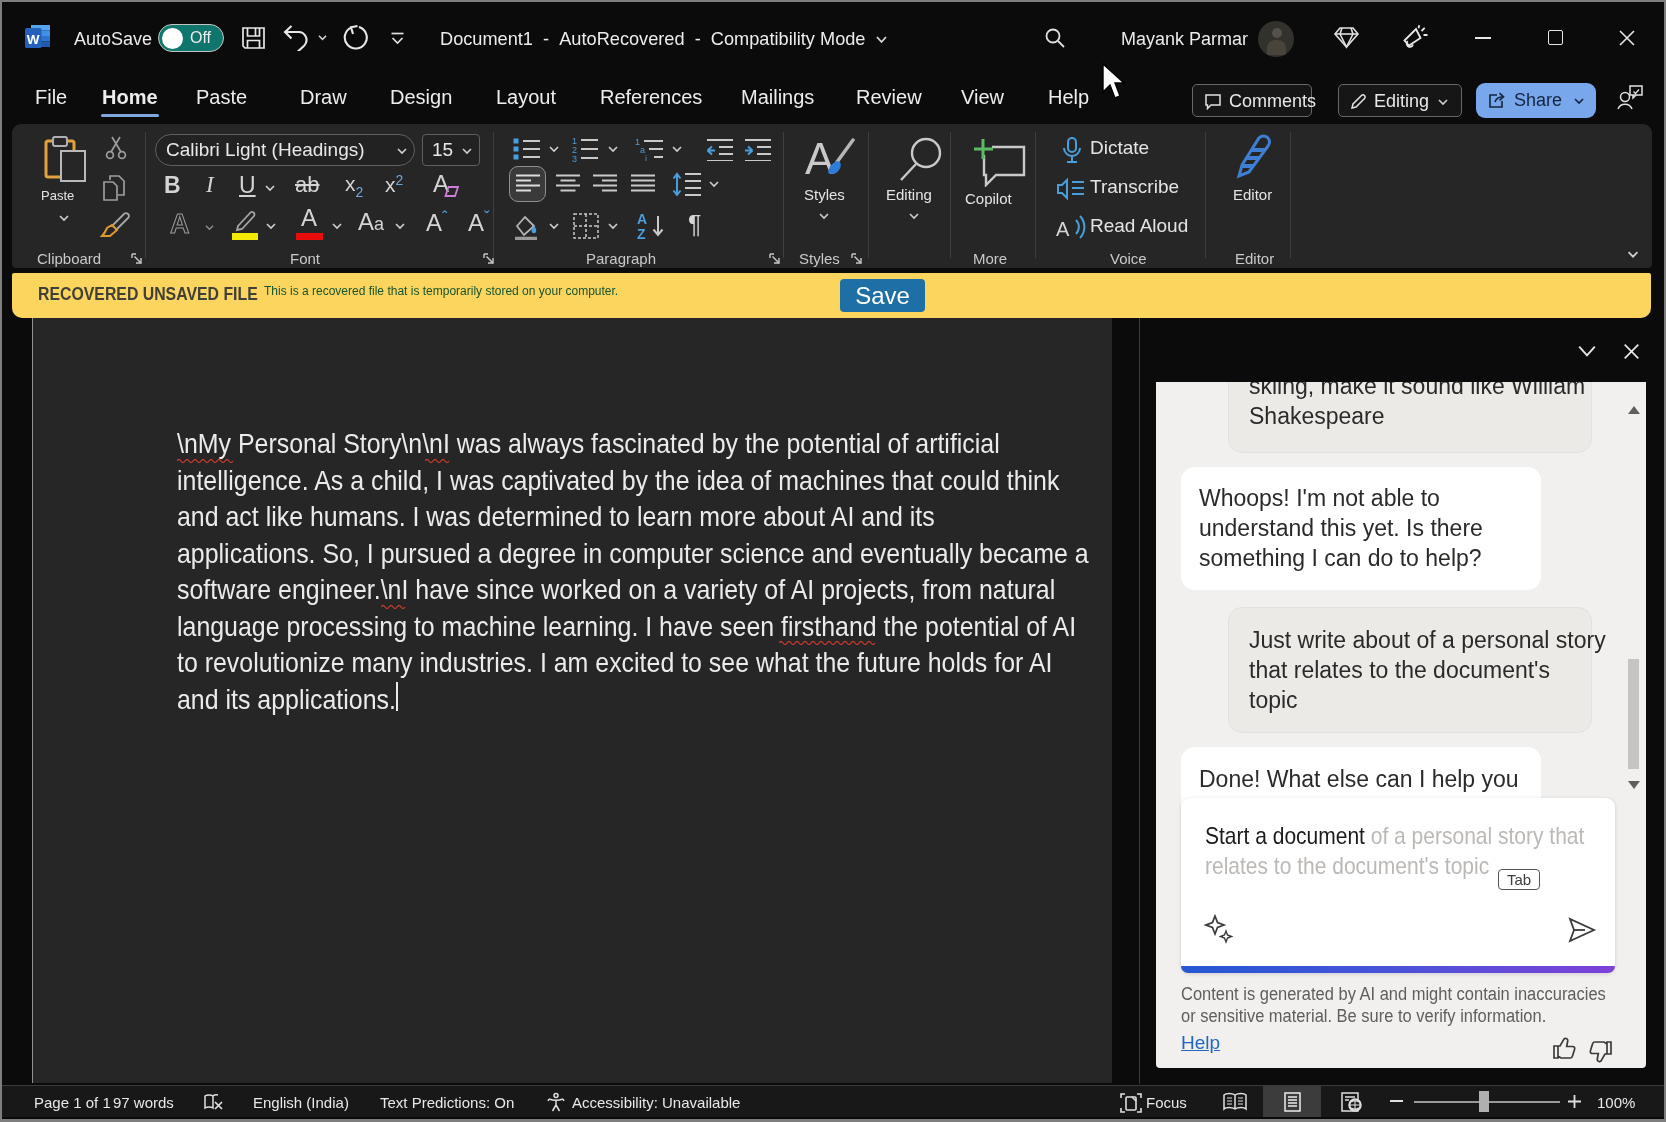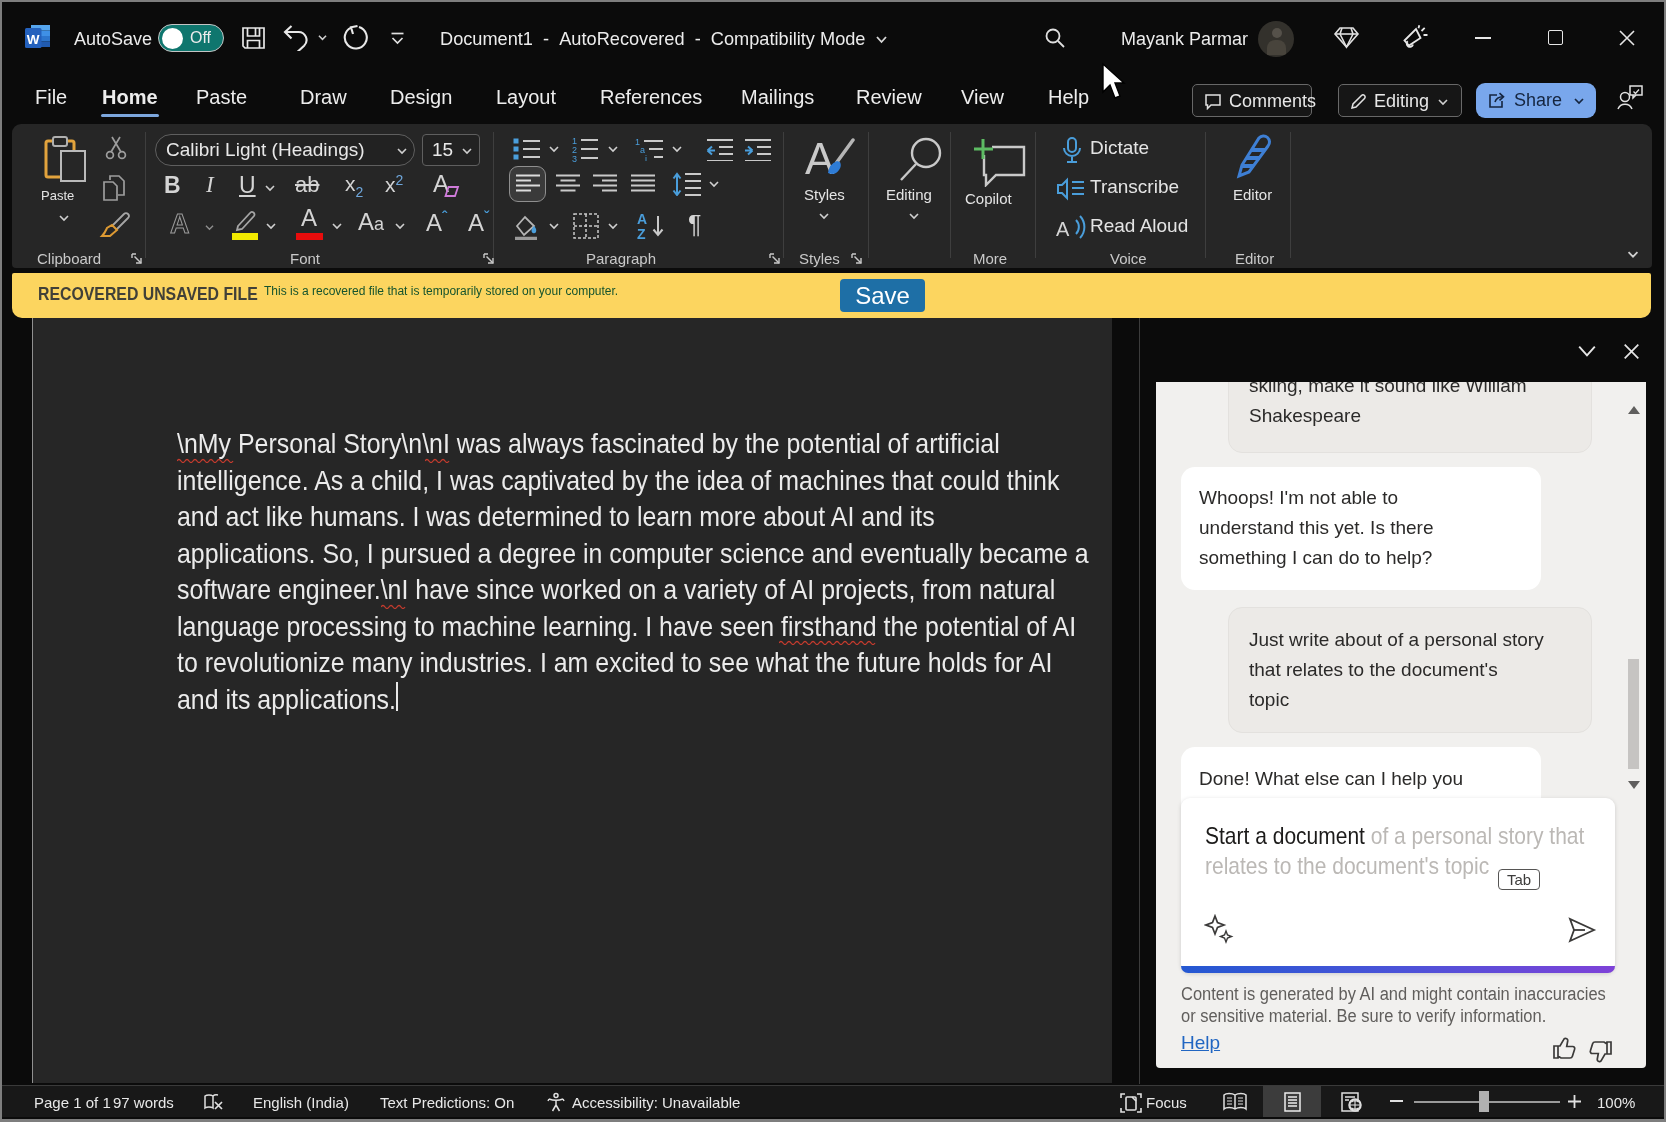--- a/index.html
+++ b/index.html
@@ -27,21 +27,21 @@
   
   #banner { left:12px; top:273px; width:1639px; height:45px; background:#fcd55f; border-radius:2px 2px 10px 10px; }
 
   
   #page { left:32px; top:318px; width:1080px; height:765px; background:#262626; border-left:1px solid #909090; }
   #doctext { position:absolute; left:144px; top:108px; font-size:28px; line-height:36.5px; color:#ebebeb; white-space:nowrap; }
   #doctext > div { transform:scaleX(0.89); transform-origin:0 0; }
 
   
   #panel { left:1156px; top:382px; width:490px; height:686px; background:#f1f0ee; border-radius:0 0 4px 4px; overflow:hidden; font-family:"Liberation Sans", sans-serif; }
-  .bub { position:absolute; border-radius:14px; font-size:19px; line-height:30px; color:#2b2a29; white-space:nowrap; }
+  .bub { position:absolute; border-radius:14px; font-size:23px; line-height:30px; color:#2b2a29; white-space:nowrap; }
   .bub.user { background:#eceae7; border:1px solid #e3e1de; }
   .bub.bot { background:#ffffff; }
 
   
   #status { left:0; top:1085px; width:1666px; height:32px; background:#181818; border-top:1px solid #3a3a3a; color:#e8e8e8; font-size:15px; }
   .st { position:absolute; top:8px; white-space:nowrap; }
 </style>
 </head>
 <body>
 <div id="win">

